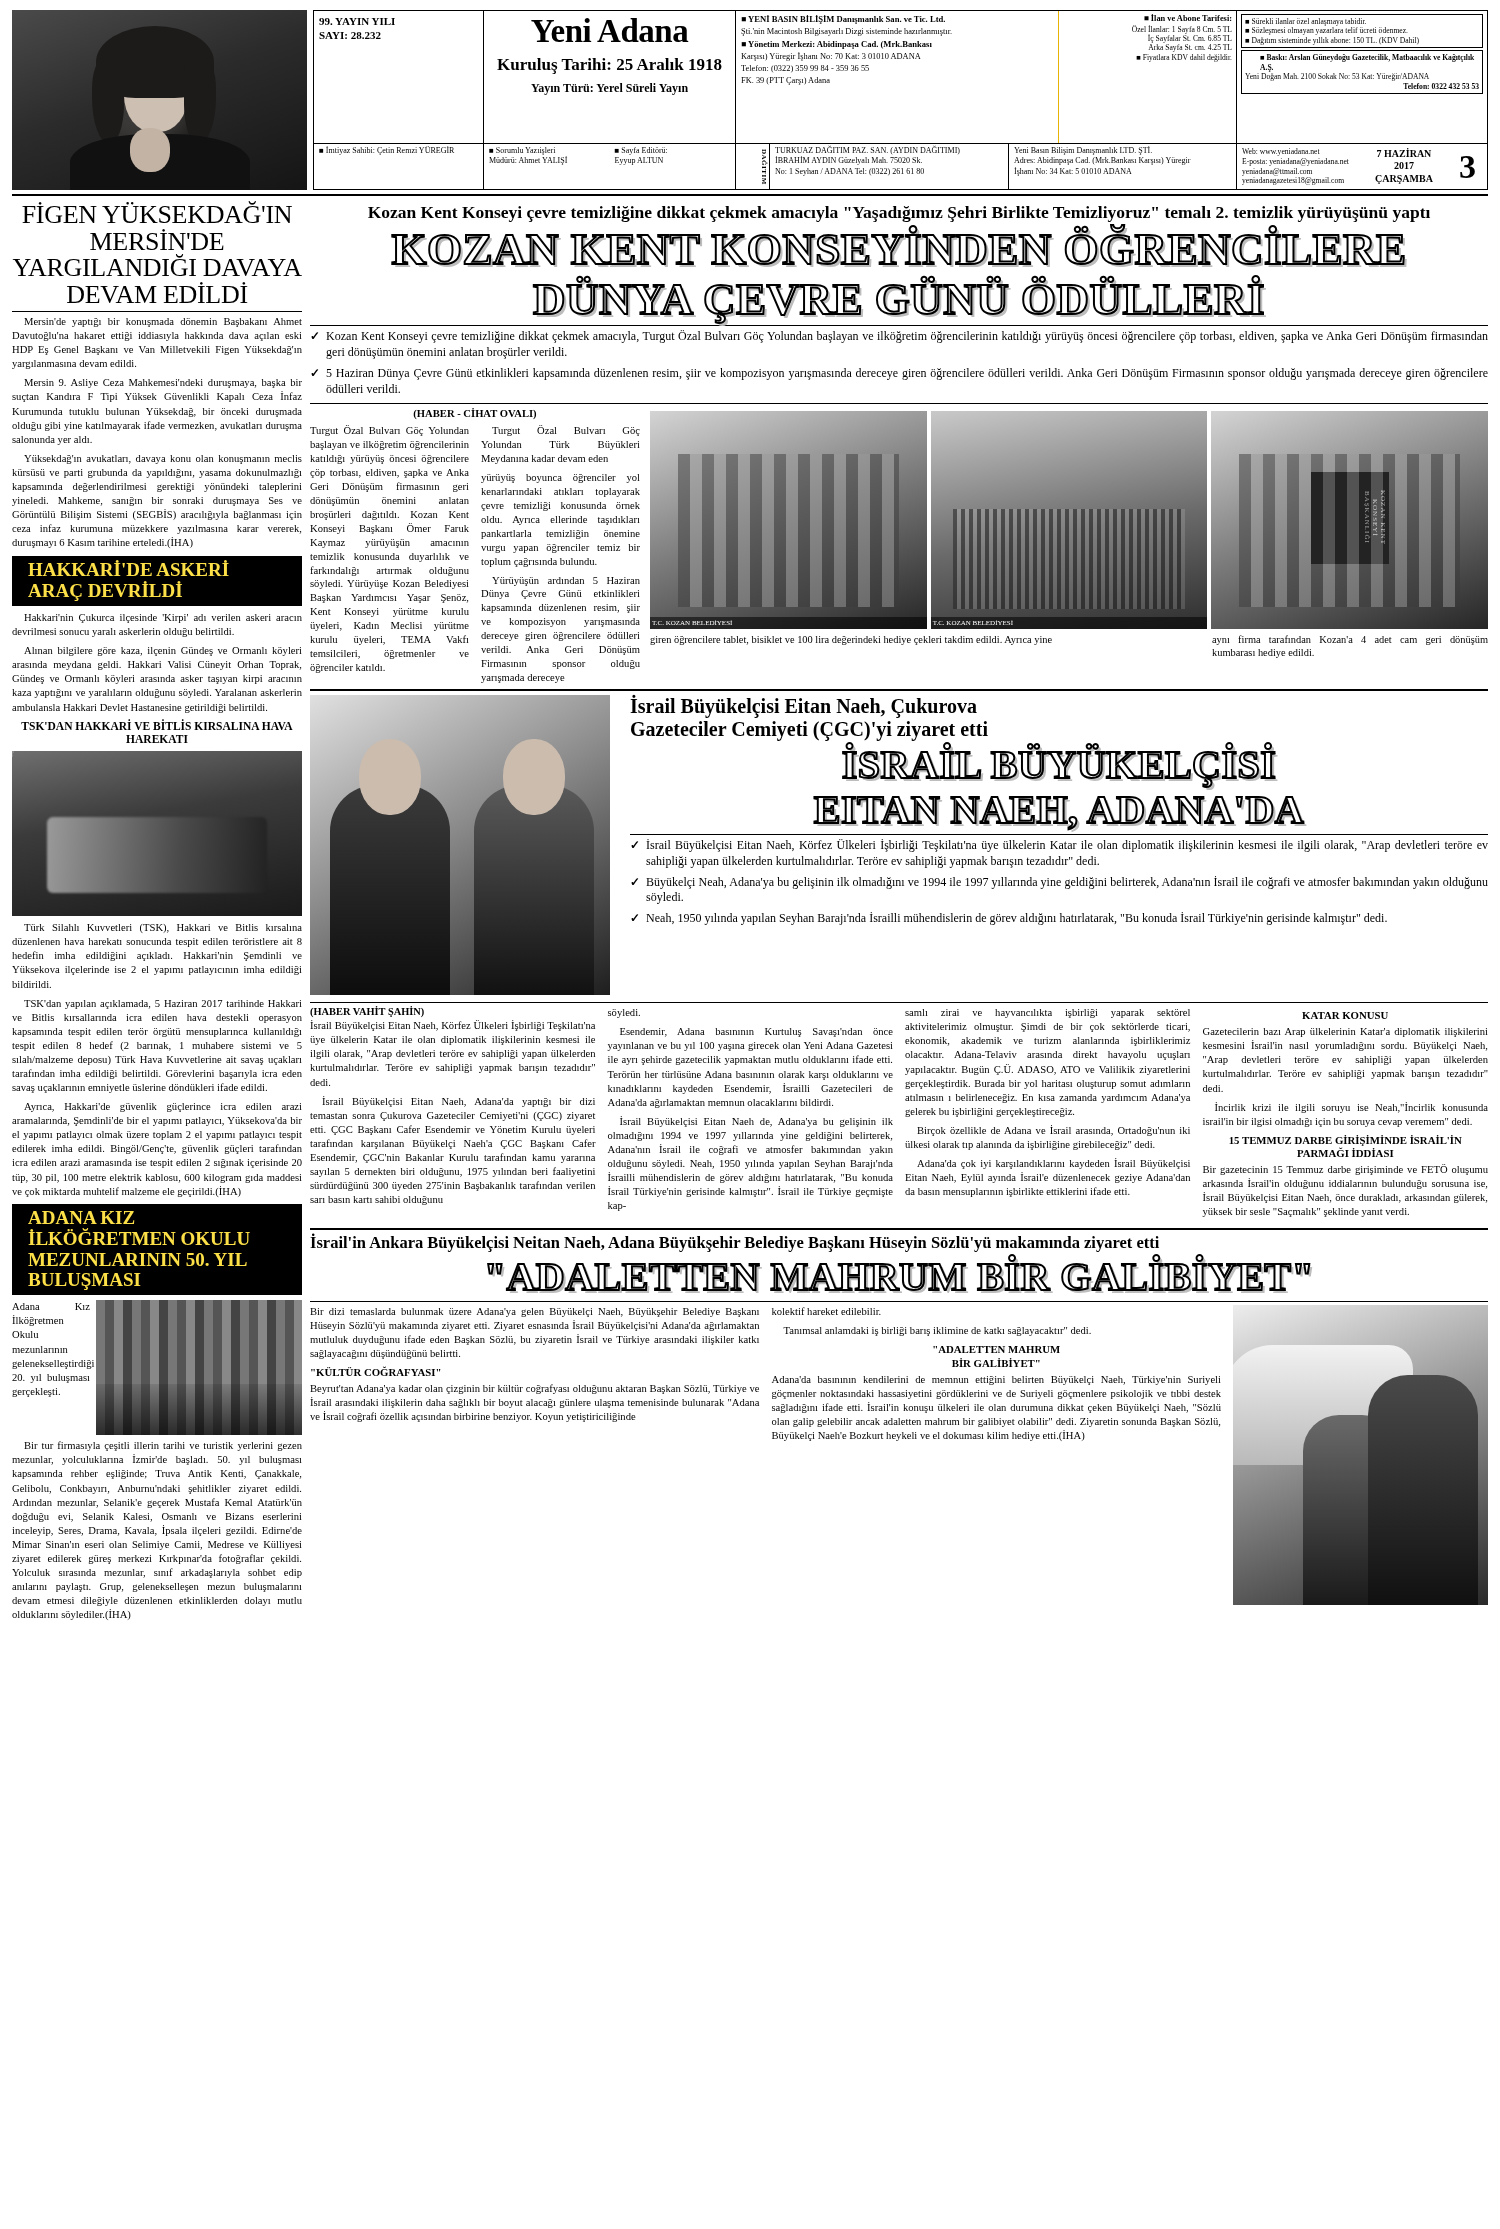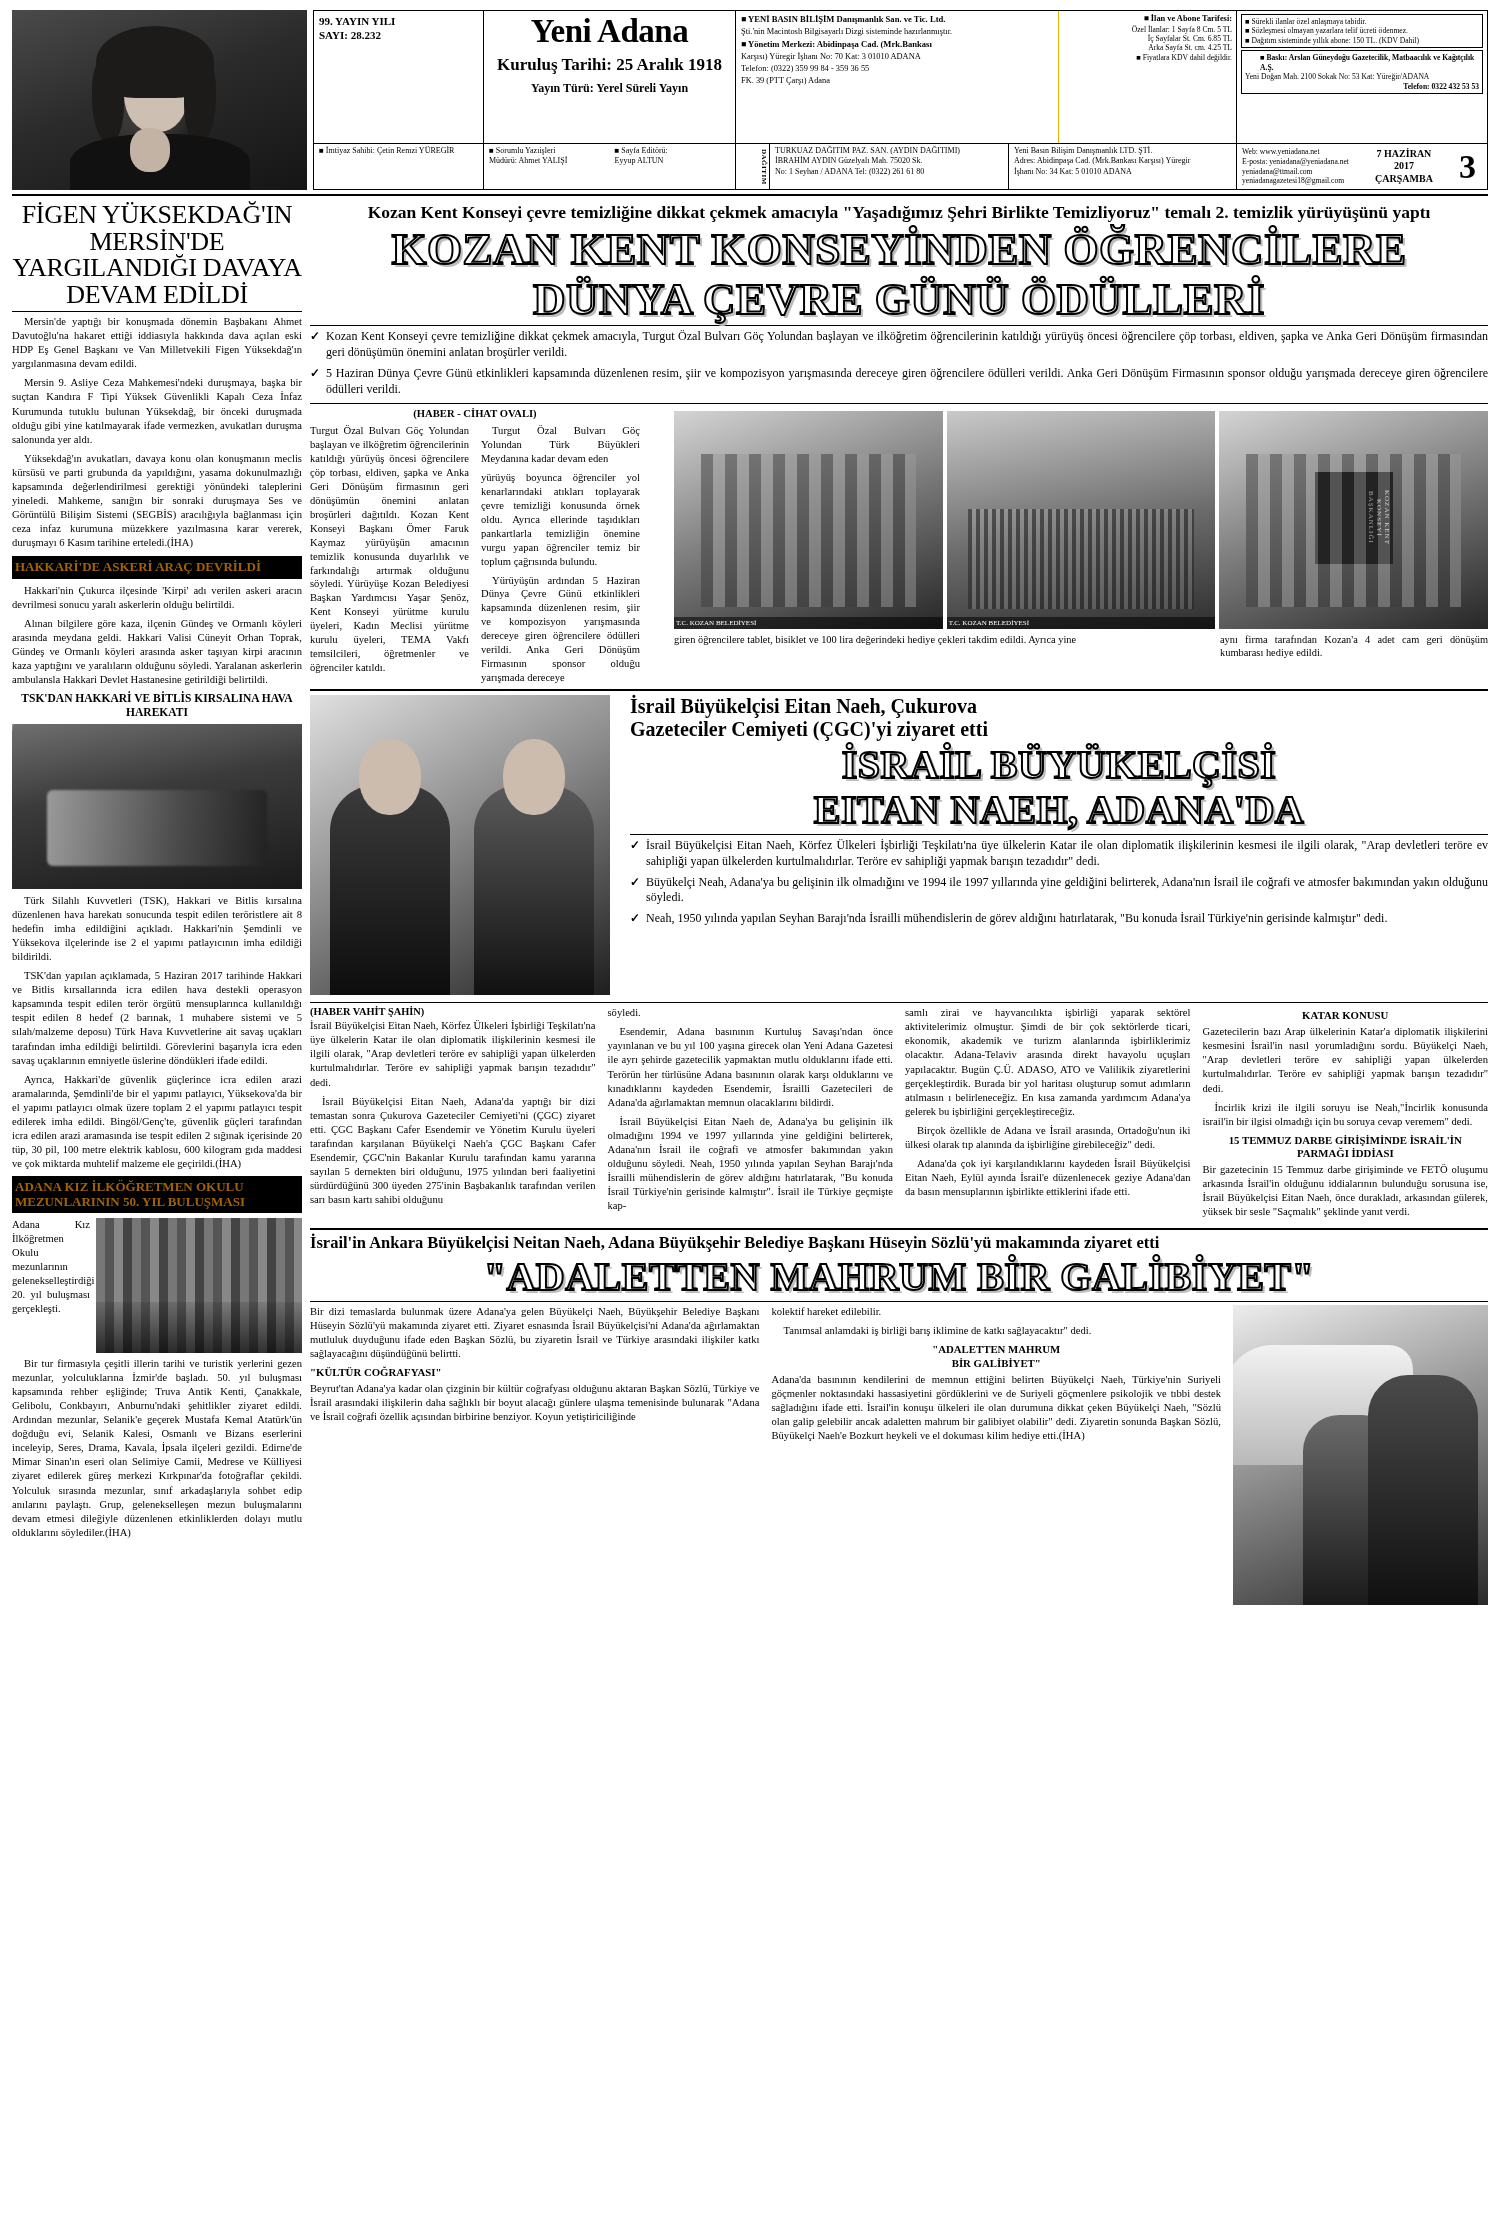--- a/index.html
+++ b/index.html
@@ -104,22 +104,22 @@
   .body-wrap { display:flex; gap:8px; margin-top:6px; }
   .col-left { width:290px; }
   .col-right { flex:1; }
 
   
   .hl-black {
     font-weight:normal; font-size:26px; line-height:1.02; text-align:center;
     letter-spacing:-0.3px;
   }
   .hl-bar {
-    background:#000; color:#a16207; font-weight:bold; font-size:13px;
-    padding:4px 3px; line-height:1.1;
+    background:#000; color:#fde047; font-weight:bold; font-size:19px;
+    padding:4px 16px; line-height:1.1;
   }
   .body-text { font-size:10.6px; line-height:1.33; text-align:justify; }
   .body-text p { margin:0 0 5px 0; text-indent:12px; }
   .center-bold { text-align:center; font-weight:bold; font-size:11.5px; line-height:1.2; margin:4px 0; }
 
   .ph { background:#333; position:relative; overflow:hidden; }
   .ph.road {
     height:165px;
     background:
       linear-gradient(105deg, rgba(255,255,255,.18) 0 2px, rgba(0,0,0,0) 2px 9px),
@@ -394,21 +394,21 @@
           <div style="width:330px;">
             <div class="body-text" style="font-weight:bold; text-align:center; margin-bottom:3px;">(HABER - CİHAT OVALI)</div>
             <div class="two-col">
               <p class="nohang">Turgut Özal Bulvarı Göç Yolundan başlayan ve ilköğretim öğrencilerinin katıldığı yürüyüş öncesi öğrencilere çöp torbası, eldiven, şapka ve Anka Geri Dönüşüm firmasının geri dönüşümün önemini anlatan broşürleri dağıtıldı. Kozan Kent Konseyi Başkanı Ömer Faruk Kaymaz yürüyüşün amacının temizlik konusunda duyarlılık ve farkındalığı artırmak olduğunu söyledi. Yürüyüşe Kozan Belediyesi Başkan Yardımcısı Yaşar Şenöz, Kent Konseyi yürütme kurulu üyeleri, Kadın Meclisi yürütme kurulu üyeleri, TEMA Vakfı temsilcileri, öğretmenler ve öğrenciler katıldı.</p>
               <p>Turgut Özal Bulvarı Göç Yolundan Türk Büyükleri Meydanına kadar devam eden</p>
               <p class="nohang">yürüyüş boyunca öğrenciler yol kenarlarındaki atıkları toplayarak çevre temizliği konusunda örnek oldu. Ayrıca ellerinde taşıdıkları pankartlarla temizliğin önemine vurgu yapan öğrenciler temiz bir toplum çağrısında bulundu.</p>
               <p>Yürüyüşün ardından 5 Haziran Dünya Çevre Günü etkinlikleri kapsamında düzenlenen resim, şiir ve kompozisyon yarışmasında dereceye giren öğrencilere ödülleri verildi. Anka Geri Dönüşüm Firmasının sponsor olduğu yarışmada dereceye</p>
             </div>
           </div>
 
-          <div style="flex:1;margin-left:24px;">
+          <div style="flex:1;">
             <div class="photo-strip">
               <div class="pstrip p-people">
                 <div class="p-cap">T.C. KOZAN BELEDİYESİ</div>
               </div>
               <div class="pstrip p-bikes">
                 <div class="p-cap">T.C. KOZAN BELEDİYESİ</div>
               </div>
               <div class="pstrip p-people">
                 <div class="p-ribbon">KOZAN KENT KONSEYİ BAŞKANLIĞI</div>
               </div>

